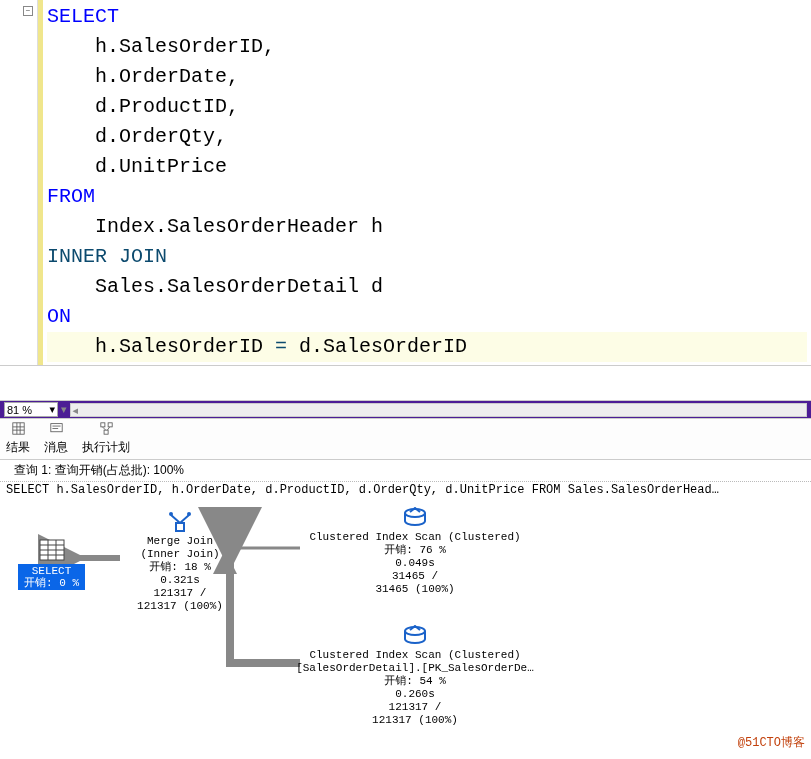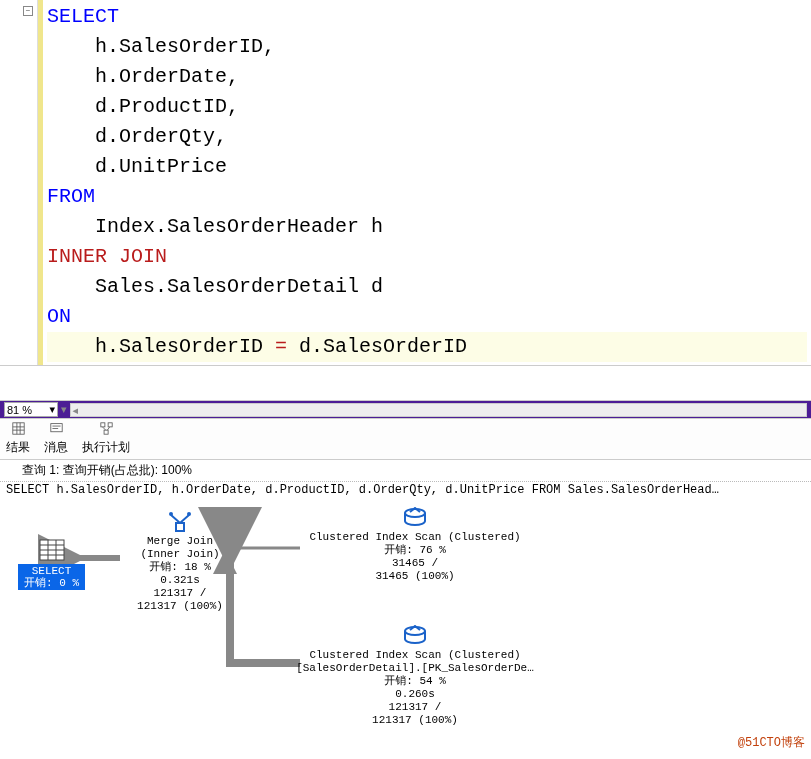--- a/index.html
+++ b/index.html
@@ -41,21 +41,21 @@
   }
   .code {
     font-family: "NSimSun", "SimSun", "Courier New", monospace;
     font-size: 20px;
     line-height: 30px;
     padding: 2px 4px;
     white-space: pre;
     flex: 1;
   }
   .code .kw { color: #0000ff; }
-  .code .gray { color: #b91c1c; }
+  .code .gray { color: #0c4a6e; }
   .code .line.highlight { background: #fdfde6; display: inline-block; width: 100%; }
   .splitter { height: 34px; background: #fff; }
   .zoom-row {
     display: flex;
     align-items: center;
     gap: 3px;
     padding: 1px 4px;
     border-top: 1px solid #ccc;
     border-bottom: 1px solid #ccc;
     background: #4c1d95;
@@ -68,21 +68,21 @@
     align-items: center;
     gap: 14px;
     padding: 3px 6px;
     border-bottom: 1px solid #ccc;
     font-size: 12px;
     background: #fdfdfd;
   }
   .tab { display: flex; align-items: center; gap: 4px; cursor: pointer; flex-direction: column; }
   .tab svg { width: 13px; height: 13px; }
   .query-info {
-    padding: 2px 22px;
+    padding: 2px 14px;
     font-size: 12px;
     font-family: "SimSun", sans-serif;
     border-bottom: 1px dotted #bbb;
   }
   .query-sql {
     padding: 1px 6px 6px;
     font-size: 12px;
     font-family: "Courier New", monospace;
     white-space: nowrap;
     overflow: hidden;
@@ -244,20 +244,21 @@
   <div class="plan-node" style="left:290px; top:4px; width:250px;">
     <div class="icon">
       <svg width="26" height="22" viewBox="0 0 26 22">
           <ellipse cx="13" cy="6" rx="10" ry="4" fill="#fff" stroke="#1a62c9" stroke-width="2"></ellipse>
           <path d="M3 6 v8 a10 4 0 0 0 20 0 v-8" fill="none" stroke="#1a62c9" stroke-width="2"></path>
           <path d="M8 2 L13 -2 L18 2" fill="none" stroke="#1a62c9" stroke-width="2" transform="translate(0,3)"></path>
         </svg>
     </div>
     <div>Clustered Index Scan (Clustered)</div>
     <div>开销: 76 %</div>
+    <div>0.049s</div>
     <div>31465 /</div>
     <div>31465 (100%)</div>
   </div>
 
   <div class="plan-node" style="left:290px; top:122px; width:250px;">
     <div class="icon">
       <svg width="26" height="22" viewBox="0 0 26 22">
           <ellipse cx="13" cy="6" rx="10" ry="4" fill="#fff" stroke="#1a62c9" stroke-width="2"></ellipse>
           <path d="M3 6 v8 a10 4 0 0 0 20 0 v-8" fill="none" stroke="#1a62c9" stroke-width="2"></path>
           <path d="M8 2 L13 -2 L18 2" fill="none" stroke="#1a62c9" stroke-width="2" transform="translate(0,3)"></path>

